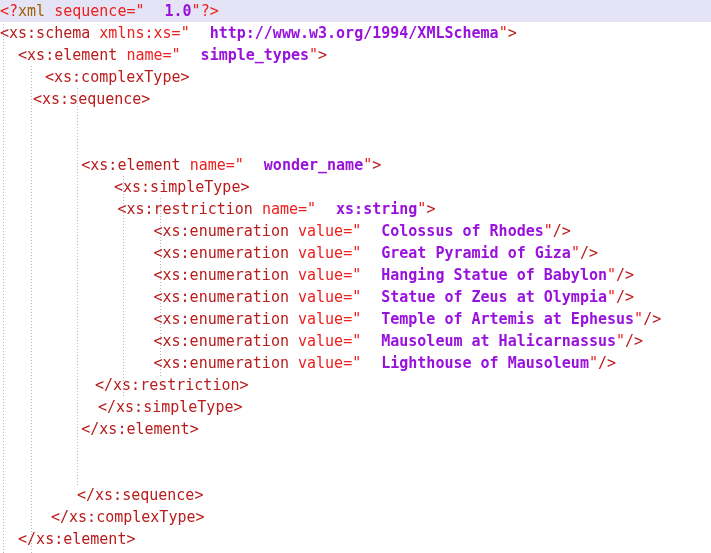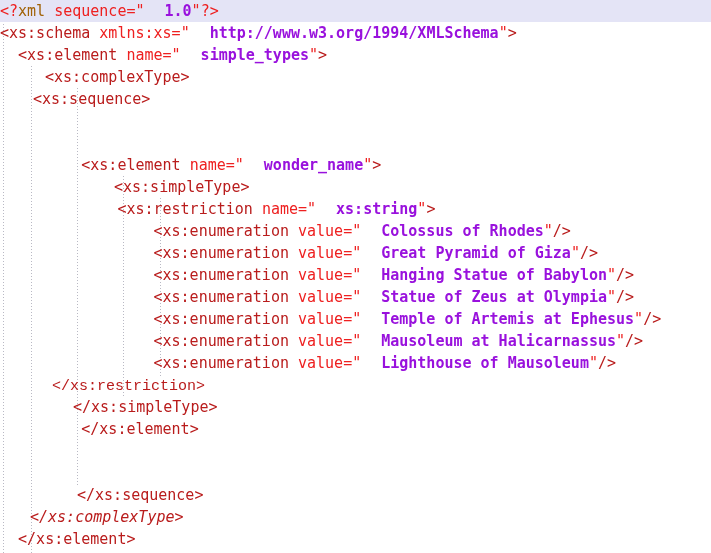--- a/index.html
+++ b/index.html
@@ -78,23 +78,23 @@
       <div class="line"><span class="txt" style="padding-left: 81.27px;"><span class="tag">&lt;xs:element</span><span class="plain"> </span><span class="attr">name=</span><span class="attr">"</span><span class="val">wonder_name</span><span class="attr">"</span><span class="tag">&gt;</span></span></div>
       <div class="line"><span class="txt" style="padding-left: 114px;"><span class="tag">&lt;xs:simpleType&gt;</span></span></div>
       <div class="line"><span class="txt" style="padding-left: 117.39px;"><span class="tag">&lt;xs:restriction</span><span class="plain"> </span><span class="attr">name=</span><span class="attr">"</span><span class="val">xs:string</span><span class="attr">"</span><span class="tag">&gt;</span></span></div>
       <div class="line"><span class="txt" style="padding-left: 153.51px;"><span class="tag">&lt;xs:enumeration</span><span class="plain"> </span><span class="attr">value=</span><span class="attr">"</span><span class="val">Colossus of Rhodes</span><span class="attr">"</span><span class="tag">/&gt;</span></span></div>
       <div class="line"><span class="txt" style="padding-left: 153.51px;"><span class="tag">&lt;xs:enumeration</span><span class="plain"> </span><span class="attr">value=</span><span class="attr">"</span><span class="val">Great Pyramid of Giza</span><span class="attr">"</span><span class="tag">/&gt;</span></span></div>
       <div class="line"><span class="txt" style="padding-left: 153.51px;"><span class="tag">&lt;xs:enumeration</span><span class="plain"> </span><span class="attr">value=</span><span class="attr">"</span><span class="val">Hanging Statue of Babylon</span><span class="attr">"</span><span class="tag">/&gt;</span></span></div>
       <div class="line"><span class="txt" style="padding-left: 153.51px;"><span class="tag">&lt;xs:enumeration</span><span class="plain"> </span><span class="attr">value=</span><span class="attr">"</span><span class="val">Statue of Zeus at Olympia</span><span class="attr">"</span><span class="tag">/&gt;</span></span></div>
       <div class="line"><span class="txt" style="padding-left: 153.51px;"><span class="tag">&lt;xs:enumeration</span><span class="plain"> </span><span class="attr">value=</span><span class="attr">"</span><span class="val">Temple of Artemis at Ephesus</span><span class="attr">"</span><span class="tag">/&gt;</span></span></div>
       <div class="line"><span class="txt" style="padding-left: 153.51px;"><span class="tag">&lt;xs:enumeration</span><span class="plain"> </span><span class="attr">value=</span><span class="attr">"</span><span class="val">Mausoleum at Halicarnassus</span><span class="attr">"</span><span class="tag">/&gt;</span></span></div>
       <div class="line"><span class="txt" style="padding-left: 153.51px;"><span class="tag">&lt;xs:enumeration</span><span class="plain"> </span><span class="attr">value=</span><span class="attr">"</span><span class="val">Lighthouse of Mausoleum</span><span class="attr">"</span><span class="tag">/&gt;</span></span></div>
-      <div class="line"><span class="txt" style="padding-left: 52px; font-family: Liberation Mono, monospace;"><span class="tag">&lt;/xs:restriction&gt;</span></span></div>
-      <div class="line"><span class="txt" style="padding-left: 73px;"><span class="tag">&lt;/xs:simpleType&gt;</span></span></div>
+      <div class="line"><span class="txt" style="padding-left: 95px;"><span class="tag">&lt;/xs:restriction&gt;</span></span></div>
+      <div class="line"><span class="txt" style="padding-left: 98px;"><span class="tag">&lt;/xs:simpleType&gt;</span></span></div>
       <div class="line"><span class="txt" style="padding-left: 81.27px;"><span class="tag">&lt;/xs:element&gt;</span></span></div>
       <div class="line"><span class="txt" style="padding-left: 0px;">&nbsp;</span></div>
       <div class="line"><span class="txt" style="padding-left: 0px;">&nbsp;</span></div>
       <div class="line"><span class="txt" style="padding-left: 77px;"><span class="tag">&lt;/xs:sequence&gt;</span></span></div>
-      <div class="line"><span class="txt" style="padding-left: 30px; font-style: italic;"><span class="tag">&lt;/xs:complexType&gt;</span></span></div>
+      <div class="line"><span class="txt" style="padding-left: 51px;"><span class="tag">&lt;/xs:complexType&gt;</span></span></div>
       <div class="line"><span class="txt" style="padding-left: 18.06px;"><span class="tag">&lt;/xs:element&gt;</span></span></div>
       <div class="line"><span class="txt" style="padding-left: 0px;"><span class="tag">&lt;/xs:schema&gt;</span></span></div>
     </div>
 </div>
 
 </body></html>

